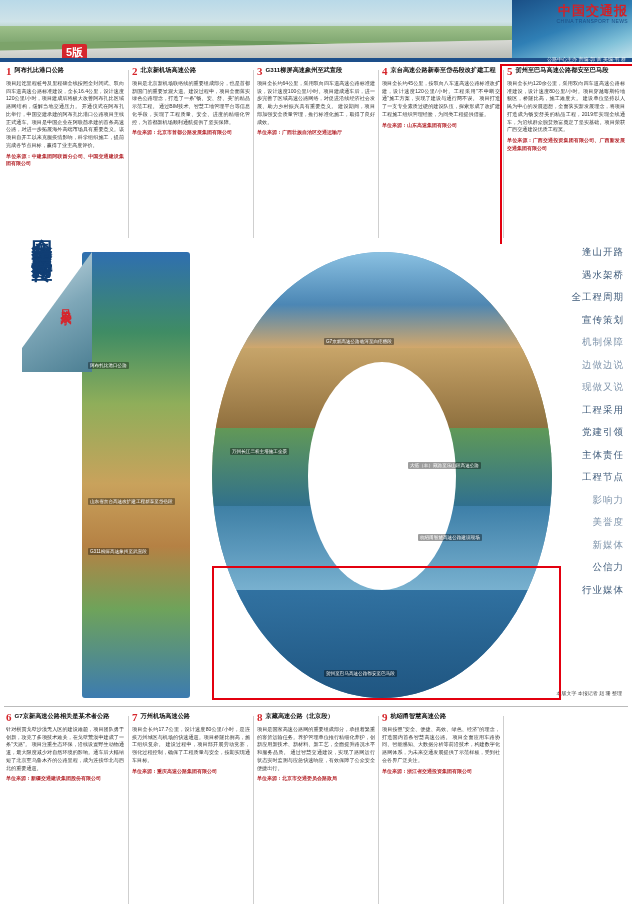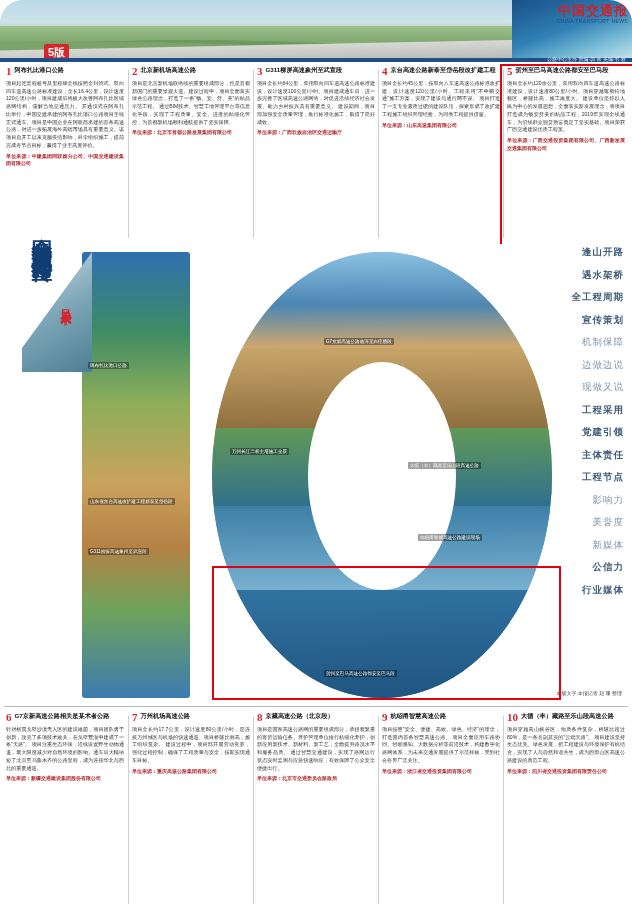--- a/index.html
+++ b/index.html
@@ -3,21 +3,21 @@
 <meta charset="utf-8">
 <style>
   html,body{margin:0;padding:0;}
   body{
     width:632px;height:912px;
     background:#ffffff;
     font-family:"Liberation Sans","DejaVu Sans",sans-serif;
     overflow:hidden;
     position:relative;
   }
-  .page{position:relative;width:632px;height:912px;overflow:hidden;background:#fff;border-radius:23px;}
+  .page{position:relative;width:632px;height:912px;overflow:hidden;background:#fff;}
 
   
   .masthead{position:absolute;left:0;top:0;width:632px;height:62px;overflow:hidden;}
   .mh-photo{
     position:absolute;left:0;top:0;width:632px;height:62px;
     background:
       linear-gradient(180deg,#b9d9e8 0%,#cfe3e8 35%,#9fbfa0 60%,#6f9a67 100%);
   }
   .mh-hills{
     position:absolute;left:0;top:26px;width:632px;height:36px;
@@ -46,21 +46,21 @@
   }
   .mh-logo .en{color:#1b4f86;font-size:5px;letter-spacing:.4px;margin-top:2px;}
   .mh-title{
     position:absolute;left:150px;top:20px;width:360px;text-align:center;
     font-size:25px;font-weight:bold;color:#123d7a;letter-spacing:1px;
     font-family:"Liberation Serif","DejaVu Serif",serif;
     text-shadow:0 1px 0 #fff;
   }
   .mh-title .hl{color:#e3342a;}
   .issue{
-    position:absolute;left:4px;top:42px;padding-left:40px;
+    position:absolute;left:22px;top:42px;padding-left:40px;
   }
   .issue .num{
     display:inline-block;background:#d6262c;color:#fff;font-size:11px;font-weight:bold;
     padding:1px 4px;border-radius:2px;
   }
   .mh-strip{position:absolute;left:0;top:58px;width:632px;height:4px;background:#1d4f8a;}
   .mh-subinfo{position:absolute;right:6px;top:56px;font-size:5px;color:#e9f2f7;}
 
   
   .topnews{position:absolute;left:4px;top:66px;width:624px;height:176px;}
@@ -149,21 +149,21 @@
 
   
   .keywords{
     position:absolute;right:8px;top:248px;width:86px;height:430px;
     text-align:right;
   }
   .keywords div{
     font-size:9.5px;color:#7f94ab;line-height:1.0;margin-bottom:13px;letter-spacing:1px;
     font-family:"Liberation Serif","DejaVu Serif",serif;
   }
-  .keywords div.strong{color:#3f5b7a;font-weight:bold;text-align:right;}
+  .keywords div.strong{color:#3f5b7a;font-weight:normal;text-align:right;}
   .credit{
     position:absolute;right:10px;top:690px;font-size:5px;color:#444;
   }
 
   
   .botnews{position:absolute;left:4px;top:712px;width:624px;height:196px;}
   .bn-col{
     position:absolute;top:0;width:118px;height:196px;
     font-size:5.4px;line-height:1.5;color:#222;text-align:justify;
   }
@@ -356,24 +356,15 @@
     <div class="bn-col" style="left:378px">
       <div class="hd">
         <span class="no">9</span>
         <span class="ttl">杭绍甬智慧高速公路</span>
       </div>
       <div class="body">项目按照"安全、便捷、高效、绿色、经济"的理念，打造国内首条智慧高速公路。
 项目全面应用车路协同、智能感知、大数据分析等前沿技术，构建数字化路网体系，为未来交通发展提供了示范样板，受到社会各界广泛关注。</div>
       <div class="src">单位来源：浙江省交通投资集团有限公司</div>
     </div>
 
-    <div class="bn-col" style="left:503px">
-      <div class="hd">
-        <span class="no">10</span>
-        <span class="ttl">大循（丰）藏路至乐山段高速公路</span>
-      </div>
-      <div class="body">项目穿越高山峡谷区，地质条件复杂，桥隧比超过80%，是一条名副其实的"云端天路"。
-项目建设坚持生态优先、绿色发展，把工程建设与环境保护有机结合，实现了人与自然和谐共生，成为西部山区高速公路建设的典范工程。</div>
-      <div class="src">单位来源：四川省交通投资集团有限责任公司</div>
-    </div>
   </div>
 
 </div>
 
 </body></html>

